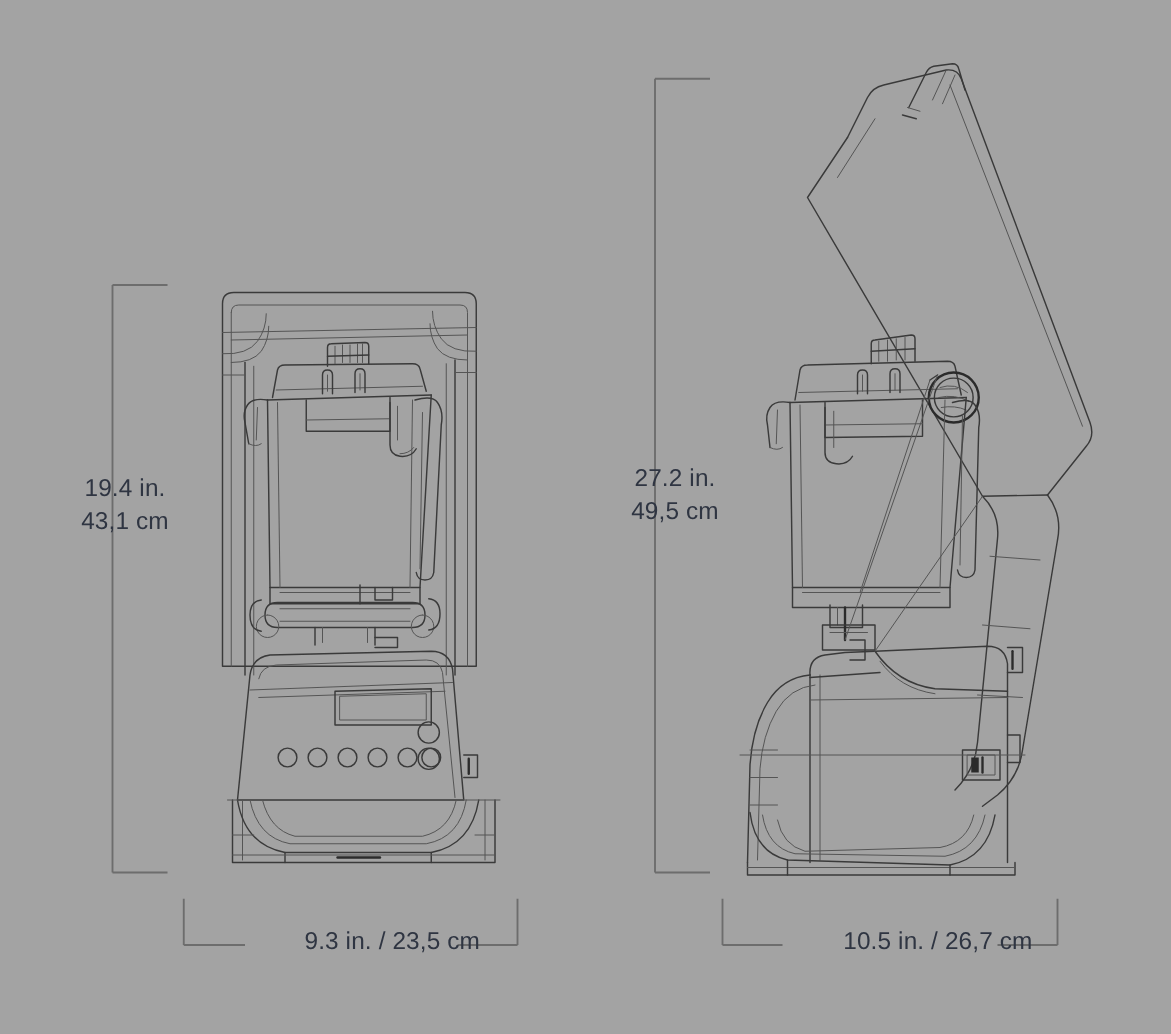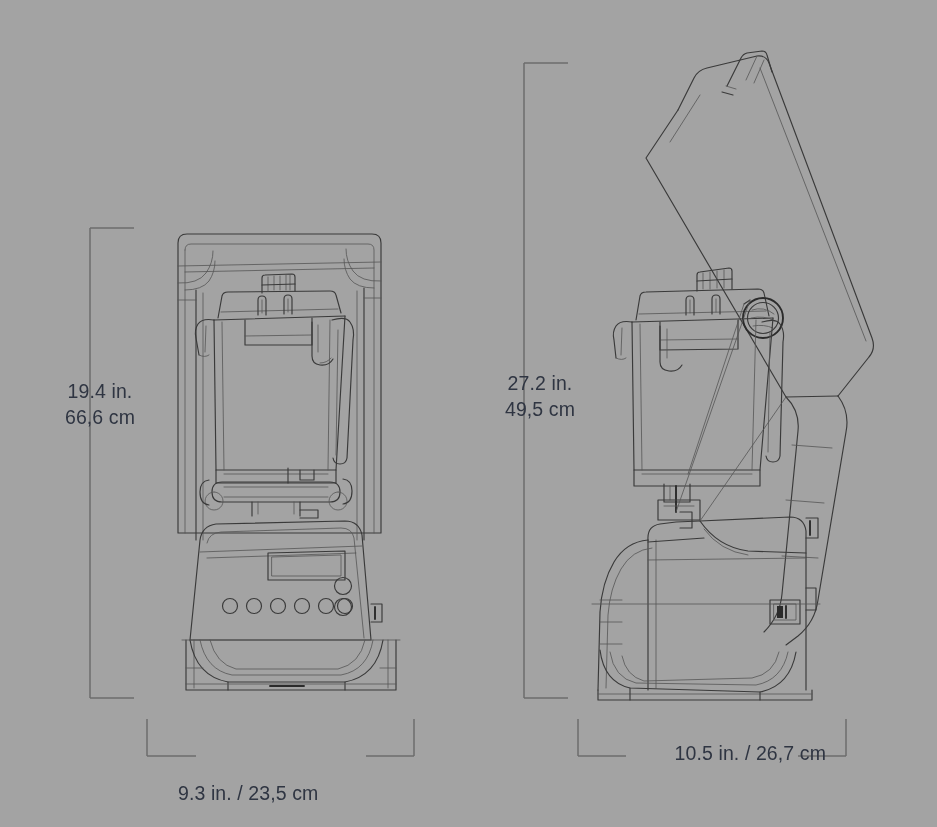--- a/index.html
+++ b/index.html
@@ -46,22 +46,21 @@
   #label-height-side {
     left: 486px;
     top: 370px;
     width: 108px;
     text-align: center;
   }
   #label-width-front {
     left: 178px;
     top: 740px;
     width: 206px;
-    text-align: left;
-    margin-top: 40px;
+    text-align: right;
   }
   #label-width-side {
     left: 608px;
     top: 740px;
     width: 218px;
     text-align: right;
   }
 </style>
 </head>
 <body>
@@ -334,21 +333,21 @@
 
       <g>
         <path class="ln-t" d="M750,300 L676,512"></path>
         <path class="ln-t" d="M786,397 L700,521"></path>
         <path class="ln-t" d="M744,304 L688,474"></path>
       </g>
 
     </g>
   </svg>
 
-  <div class="dim-label two-line" id="label-height-front"><span>19.4 in.</span><br><span>66,6 cm</span></div>
+  <div class="dim-label two-line" id="label-height-front"><span>19.4 in.</span><br><span>43,1 cm</span></div>
 
   <div class="dim-label two-line" id="label-height-side"><span>27.2 in.</span><br><span>49,5 cm</span></div>
 
   <div class="dim-label" id="label-width-front">9.3 in. / 23,5 cm</div>
 
   <div class="dim-label" id="label-width-side">10.5 in. / 26,7 cm</div>
 
 </div>
 
 </body></html>

